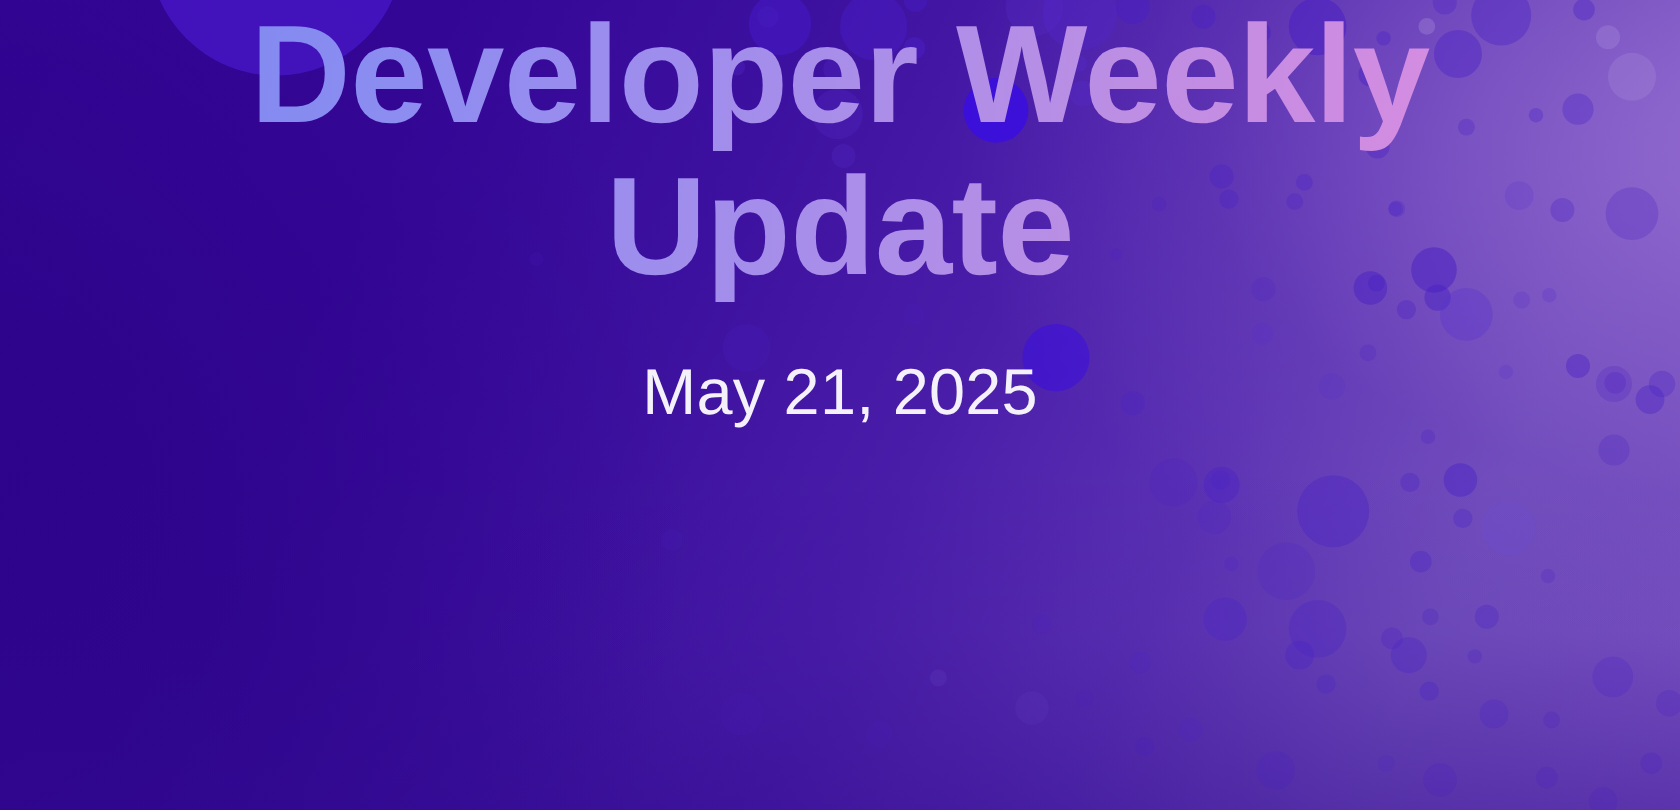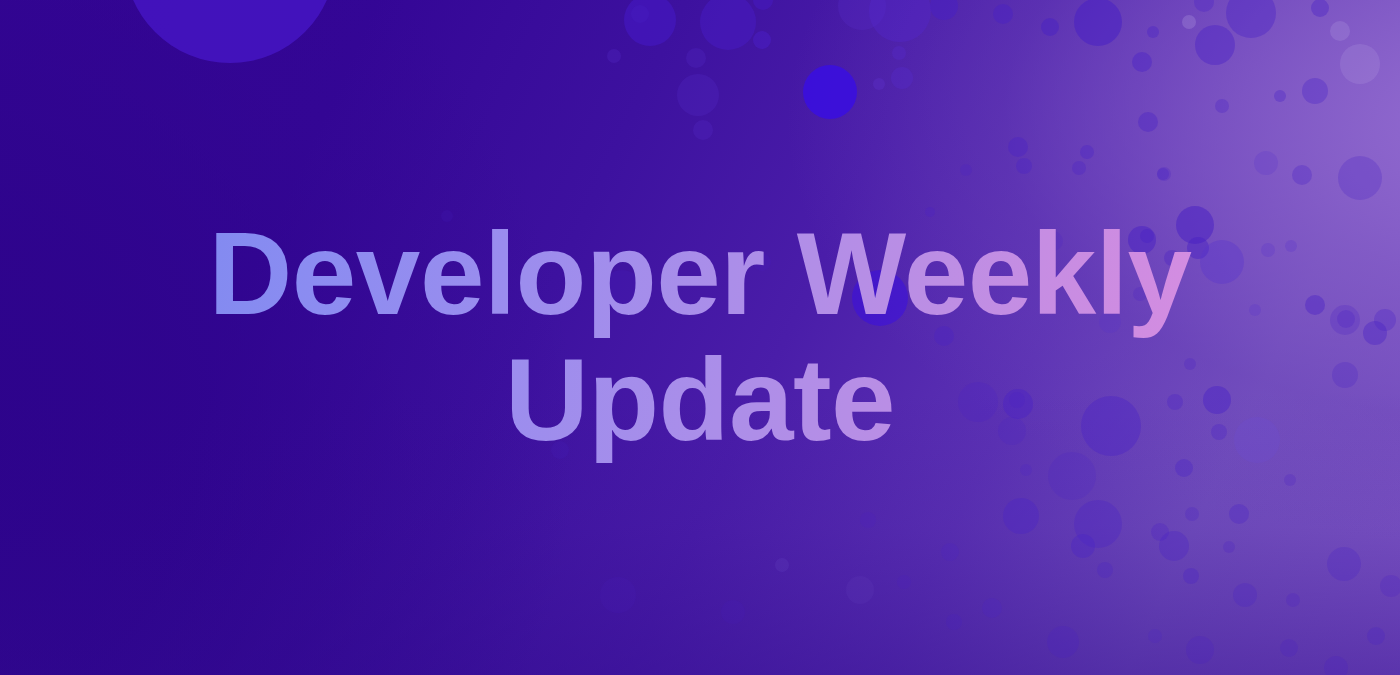--- a/index.html
+++ b/index.html
@@ -72,21 +72,21 @@
     background: rgba(80,30,225,0.52);
   }
 
   
   .content {
     position: absolute;
     inset: 0;
     display: flex;
     flex-direction: column;
     align-items: center;
-    justify-content: center;
+    justify-content: flex-start;
   }
   .title {
     font-size: 116px;
     font-weight: 700;
     line-height: 1.085;
     letter-spacing: -0.5px;
     text-align: center;
     margin: 0;
     padding: 0 60px;
     max-width: 1060px;
@@ -233,15 +233,16 @@
       <div class="bubble" style="left: 721px; top: 600px; width: 24px; height: 24px; background: rgba(74, 34, 198, 0.12);"></div>
       <div class="bubble" style="left: 852px; top: 270px; width: 56px; height: 56px; background: rgba(58, 14, 226, 0.55);"></div>
       <div class="bubble" style="left: 934px; top: 326px; width: 20px; height: 20px; background: rgba(74, 34, 198, 0.3);"></div>
       <div class="bubble" style="left: 1133px; top: 287px; width: 14px; height: 14px; background: rgba(74, 34, 198, 0.24);"></div>
       <div class="bubble" style="left: 631px; top: 5px; width: 18px; height: 18px; background: rgba(74, 34, 198, 0.26);"></div>
       <div class="bubble" style="left: 441px; top: 210px; width: 12px; height: 12px; background: rgba(74, 34, 198, 0.14);"></div>
     </div>
 
   <div class="content">
     <h1 class="title"><span>Developer</span> <span>Weekly Update</span></h1>
+    <p class="subtitle">May 21, 2025</p>
   </div>
 
 </div>
 
 </body></html>

